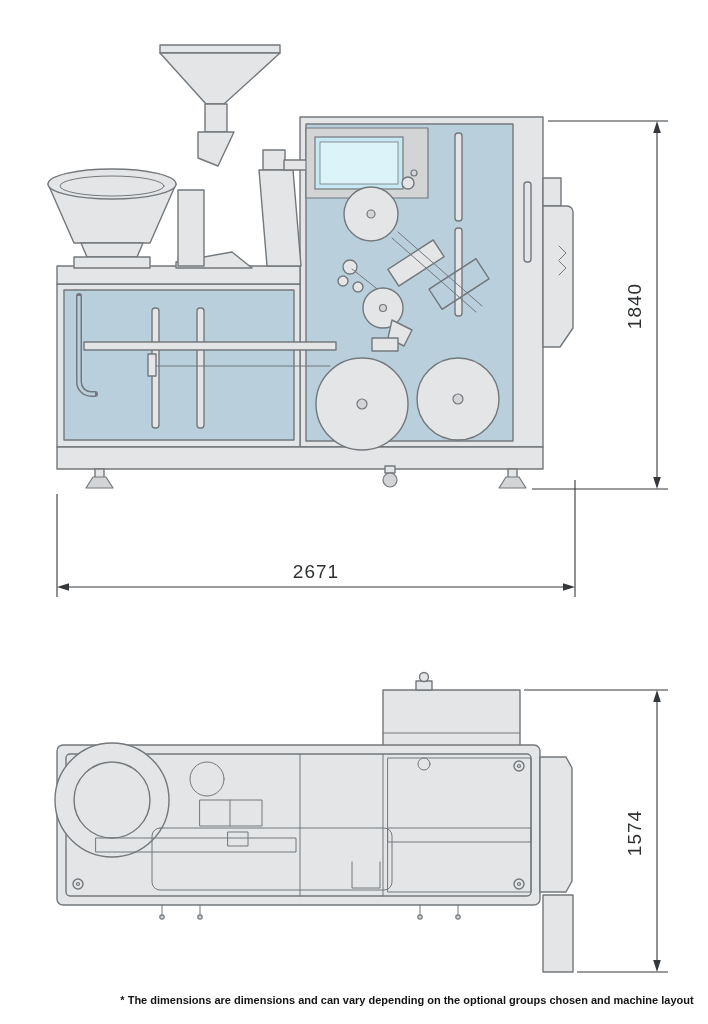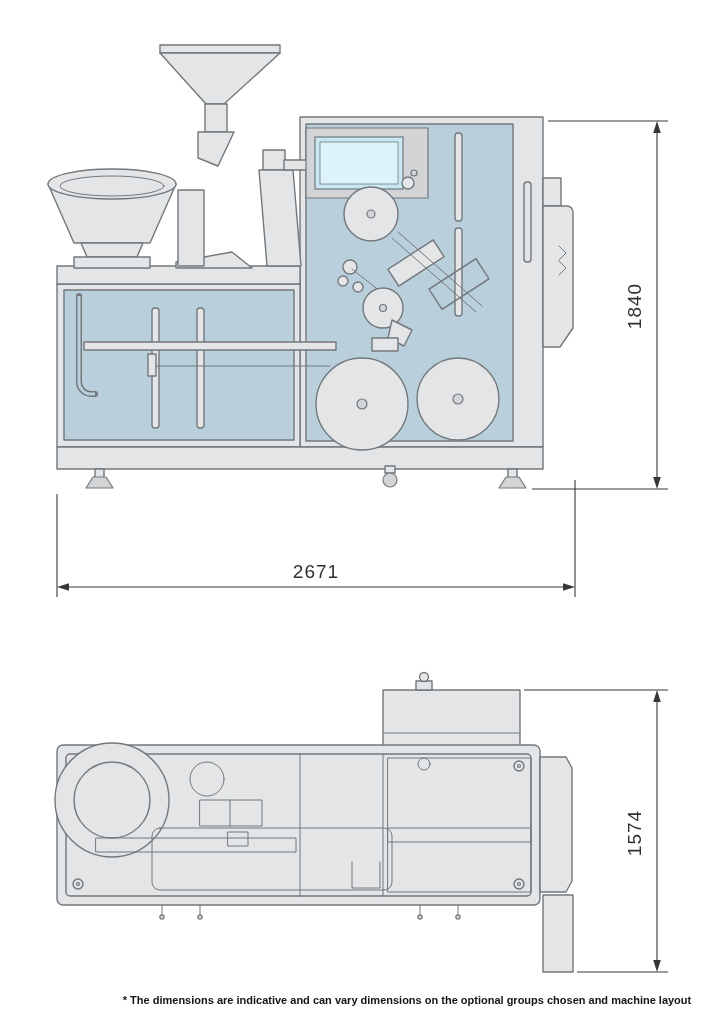--- a/index.html
+++ b/index.html
@@ -222,15 +222,15 @@
         <line class="dim" x1="524" y1="690" x2="668" y2="690"></line>
         <line class="dim" x1="577" y1="972" x2="668" y2="972"></line>
         <line class="dim" x1="657" y1="695" x2="657" y2="967"></line>
         <polygon class="dim-arrow" points="657,690 653.2,702 660.8,702"></polygon>
         <polygon class="dim-arrow" points="657,972 653.2,960 660.8,960"></polygon>
         <text class="dim-text" transform="translate(641,833) rotate(-90)" text-anchor="middle">1574</text>
       </g>
     </g>
   </svg>
 
-  <div class="footnote">* The dimensions are indicative and can vary dimensions on the optional groups chosen and machine layout</div>
+  <div class="footnote">* The dimensions are dimensions and can vary depending on the optional groups chosen and machine layout</div>
 
 </div>
 
 </body></html>

